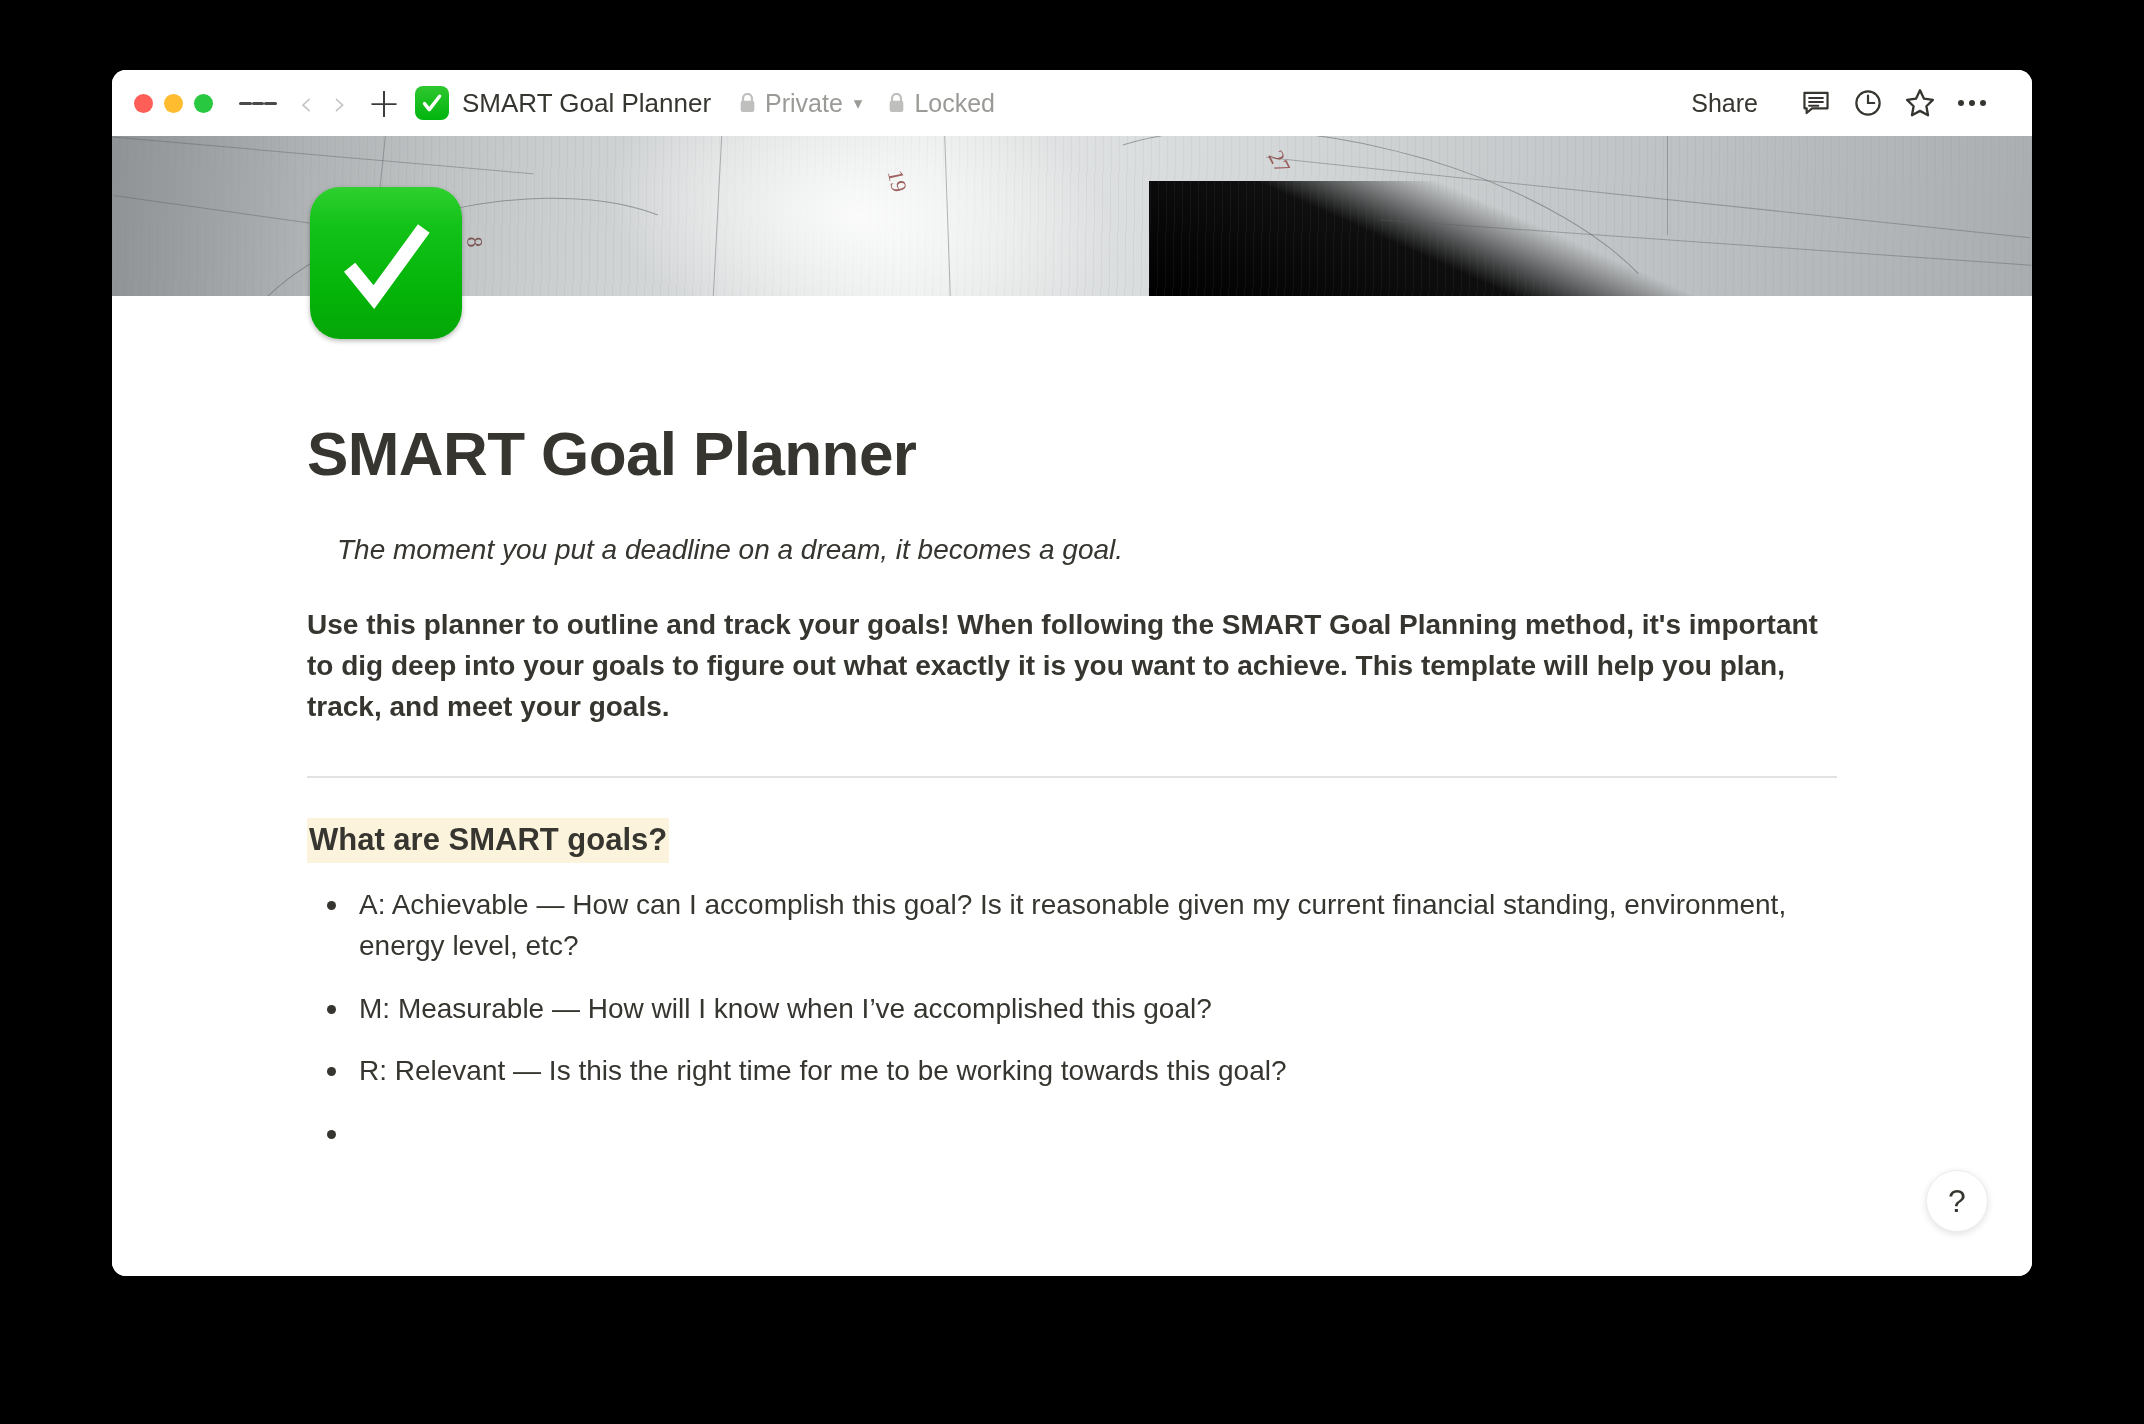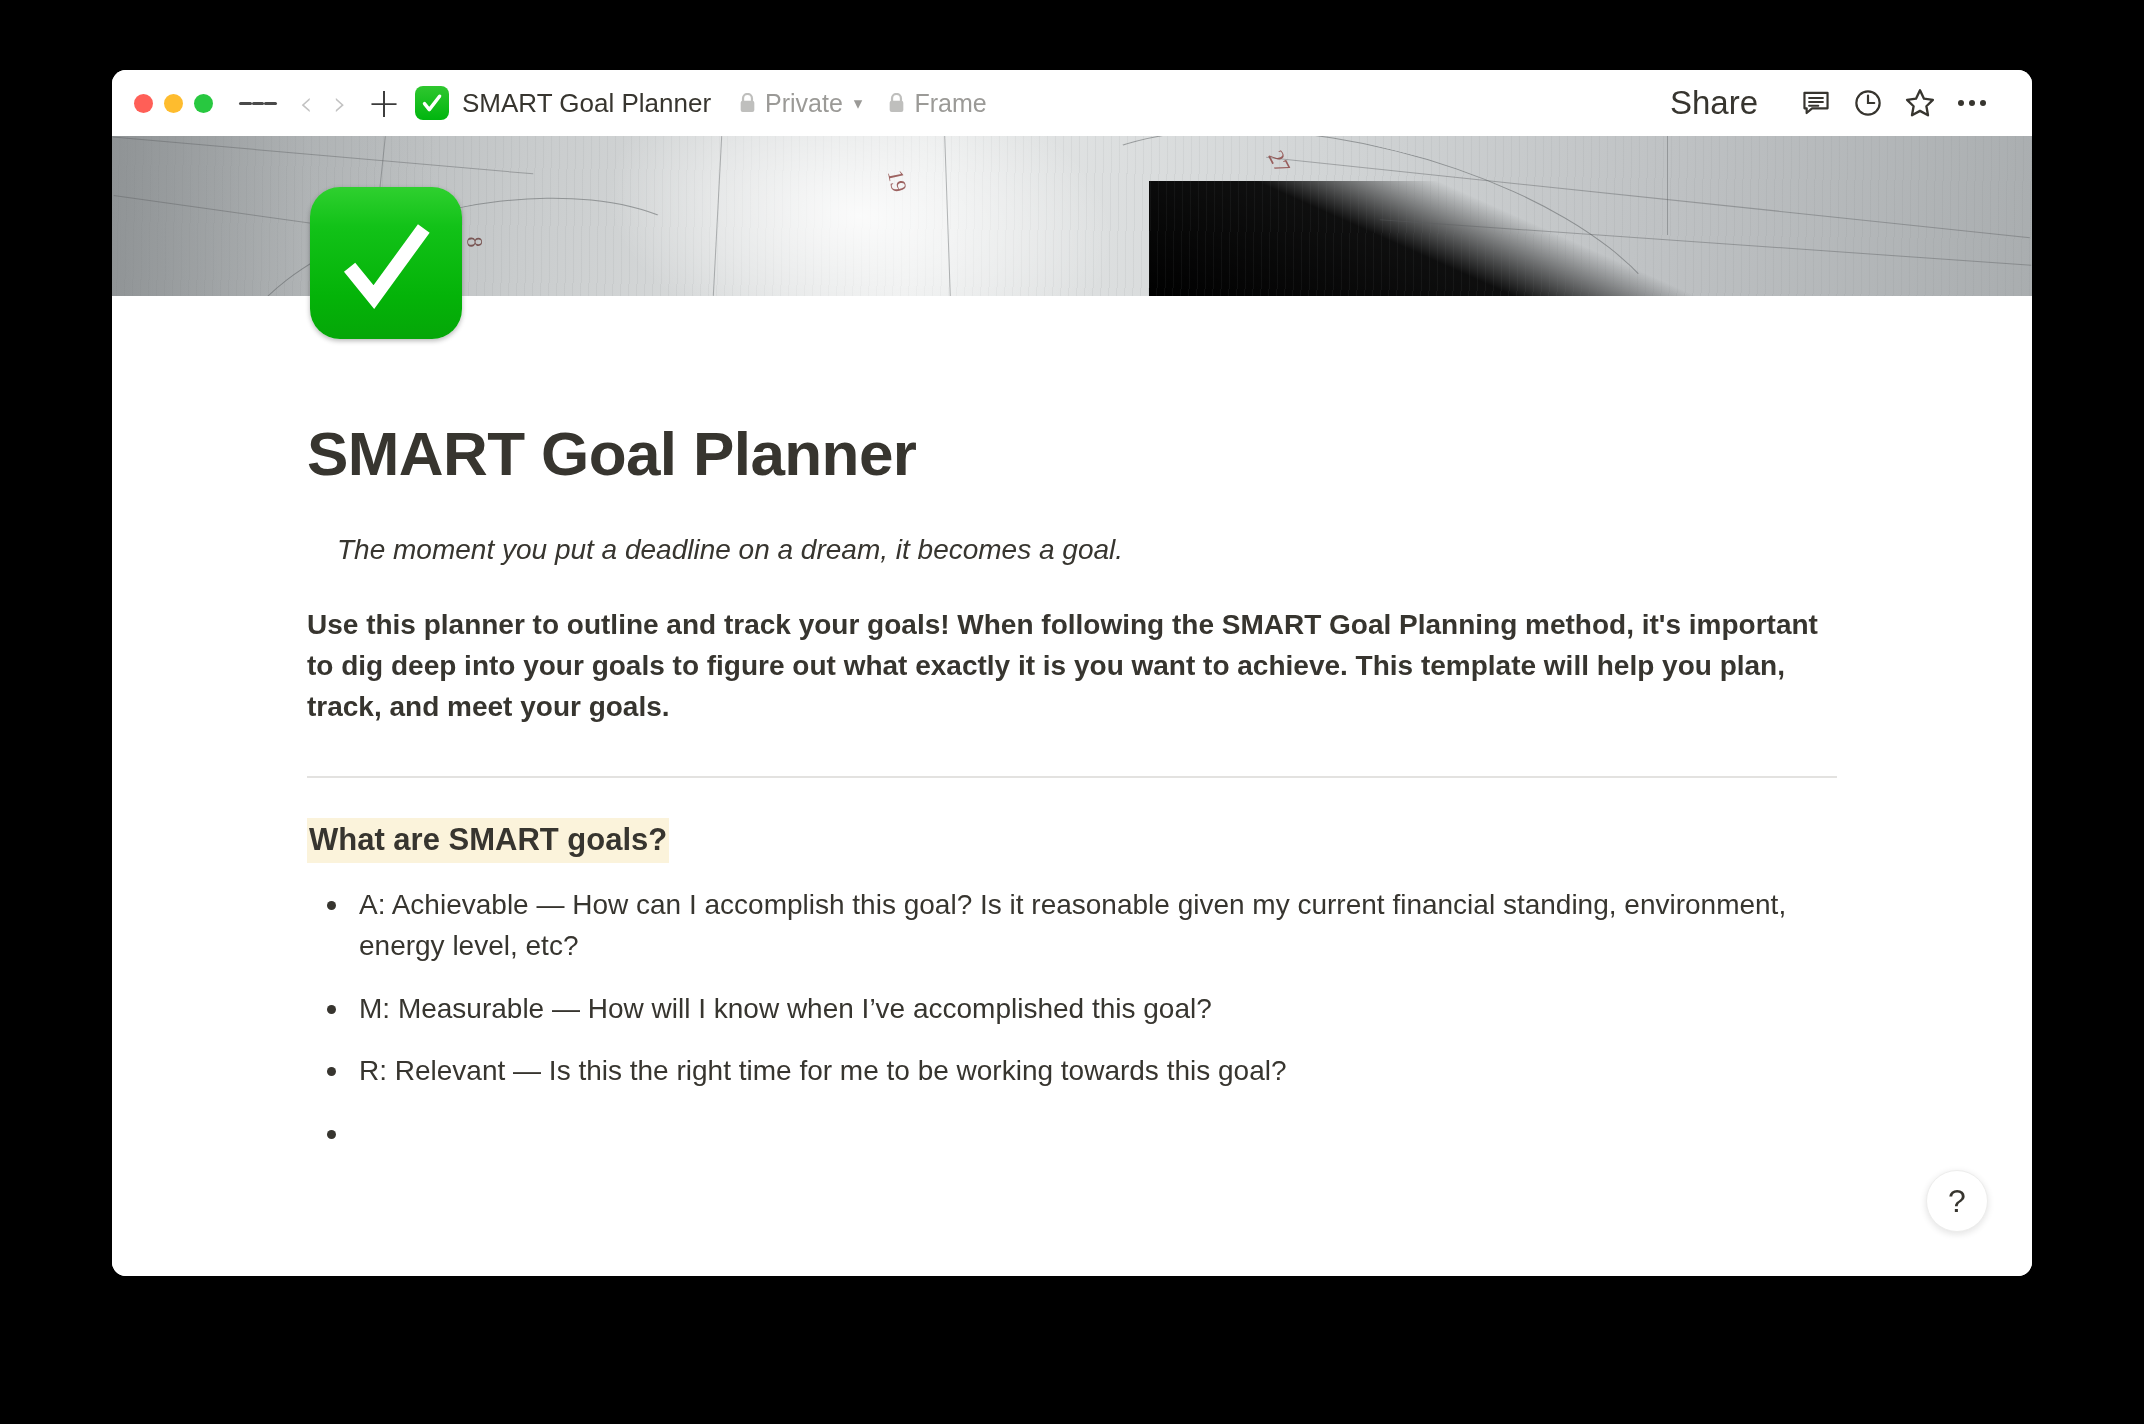--- a/index.html
+++ b/index.html
@@ -80,21 +80,21 @@
   .tb-meta { display: flex; align-items: center; gap: 9px; margin-right: 26px; }
   .tb-meta .lock { width: 17px; height: 20px; flex: 0 0 auto; }
   .tb-meta .txt { font-size: 25px; color: #9b9a97; white-space: nowrap; text-align: center; }
   .tb-meta .caret {
     font-size: 17px; color: #9b9a97; margin-left: 2px;
     font-family: "DejaVu Sans", sans-serif;
   }
 
   .tb-right { margin-left: auto; display: flex; align-items: center; gap: 0; }
   .share-btn {
-    font-size: 33px; color: #37352f; padding: 6px 14px;
+    font-size: 25px; color: #37352f; padding: 6px 14px;
     white-space: nowrap; margin-right: 18px;
   }
   .tb-right .ic {
     width: 52px; height: 44px; display: flex;
     align-items: center; justify-content: center;
   }
   .tb-right .ic svg { display: block; }
   .dots { display: flex; gap: 5px; align-items: center; }
   .dots i { width: 6px; height: 6px; border-radius: 50%; background: #37352f; display: block; }
 
@@ -268,21 +268,21 @@
       </svg>
       <span class="txt">Private</span>
       <span class="caret">▾</span>
     </div>
 
     <div class="tb-meta">
       <svg class="lock" viewBox="0 0 14 17">
         <path d="M3.2 7V4.6a3.8 3.8 0 0 1 7.6 0V7" fill="none" stroke="#bfbfbd" stroke-width="1.9"></path>
         <rect x="1.2" y="6.6" width="11.6" height="9.6" rx="1.7" fill="#bfbfbd"></rect>
       </svg>
-      <span class="txt">Frame</span>
+      <span class="txt">Locked</span>
     </div>
 
     <div class="tb-right">
       <div class="share-btn">Share</div>
 
       <div class="ic">
         <svg width="30" height="30" viewBox="0 0 26 26">
           <path d="M3 4.2h20v13.4H9.6L4.9 21.7v-4.1H3z" fill="none" stroke="#37352f" stroke-width="1.9" stroke-linejoin="round"></path>
           <path d="M7 8.6h12M7 12.2h12M7 15.4h8" stroke="#37352f" stroke-width="1.7" stroke-linecap="round"></path>
         </svg>

